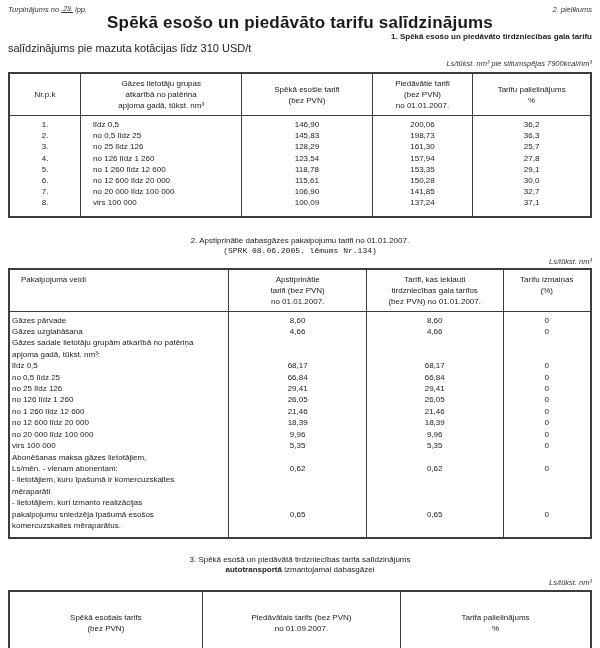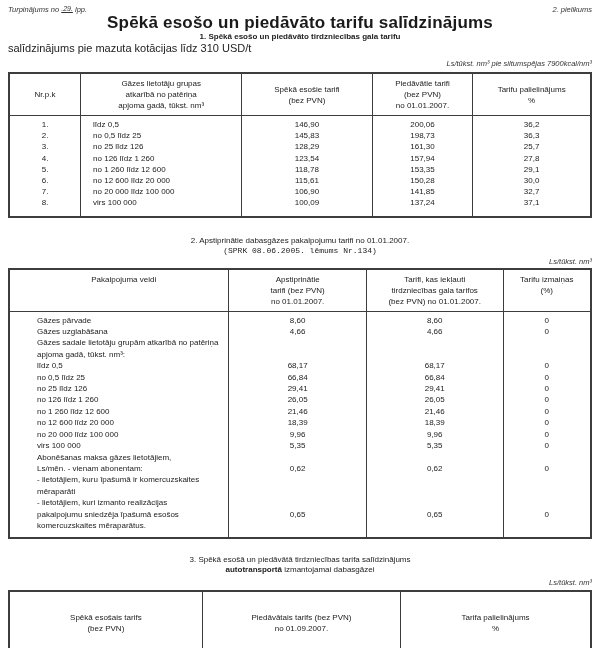--- a/index.html
+++ b/index.html
@@ -2,42 +2,42 @@
 <html><head>
 <meta charset="utf-8">
 <style>
   *{box-sizing:border-box;}
   html,body{margin:0;padding:0;width:600px;height:648px;overflow:hidden;background:#ffffff;}
   body{font-family:"Liberation Sans","DejaVu Sans",sans-serif;color:#222;}
   .page{padding:5px 8px 0;}
   .topbar{display:flex;justify-content:space-between;align-items:flex-start;font-size:7.5px;line-height:9px;font-style:italic;color:#333;}
   .pageno{text-decoration:underline;position:relative;top:-1px;font-size:7px;}
   .main-title{margin-top:2px;text-align:center;font-size:17px;line-height:13px;font-weight:bold;color:#1a1a1a;letter-spacing:.2px;}
-  .s1b{margin-top:3px;font-size:8px;line-height:10px;font-weight:bold;text-align:center;}
+  .s1b{margin-top:3px;font-size:8px;line-height:10px;font-weight:bold;text-align:right;}
   .s1r{margin-top:1px;font-size:11px;line-height:10px;text-align:left;}
   .unit{font-style:italic;font-size:7.5px;line-height:9px;text-align:right;color:#333;}
   .unit1{margin:6px 0 4px;}
   .unit2{margin:1px 0 2px;}
   .unit3{margin:3px 0 3px;}
   table{width:100%;border-collapse:collapse;table-layout:fixed;border:2px solid #3d3d3d;}
   th{font-weight:normal;}
   th,td{font-size:8px;color:#222;padding:0;}
   thead th{border:1px solid #3d3d3d;text-align:center;vertical-align:middle;line-height:11px;white-space:pre-line;padding:4px 2px;}
   tbody td{border-left:1px solid #3d3d3d;border-right:1px solid #3d3d3d;vertical-align:middle;}
   .t1 thead th{height:42px;}
   .t1 tbody td{line-height:11.2px;text-align:center;}
   .t1 tbody td.lbl{text-align:left;padding-left:12px;}
   .t1 tbody tr:first-child td{padding-top:3px;}
   .t1 tbody tr:last-child td{padding-bottom:7px;}
   .sec2-title{margin-top:18px;font-size:8px;line-height:10px;text-align:center;}
   .sec2-sub{font-size:8px;line-height:10px;text-align:center;font-family:Liberation Mono, monospace;}
   .t2 thead th{vertical-align:top;padding-top:4px;padding-bottom:4px;}
-  .t2 thead th.lbl{text-align:center;padding-left:11px;margin-top:43px;}
+  .t2 thead th.lbl{text-align:left;padding-left:11px;margin-top:43px;}
   .t2 tbody td{line-height:11.4px;text-align:center;}
-  .t2 tbody td.lbl{text-align:left;padding-left:27px;white-space:pre-line;}
+  .t2 tbody td.lbl{text-align:left;padding-left:2px;white-space:pre-line;}
   .t2 tbody tr:first-child td{padding-top:3px;}
   .t2 tbody tr:last-child td{padding-bottom:6px;}
   .sec3-title{margin-top:16px;font-size:8px;line-height:10px;text-align:center;}
   .sec3-sub{font-size:8px;line-height:10px;text-align:center;}
   .b{font-weight:bold;}
   .t3 thead th{padding:20px 2px;}
   .t3 tbody td{height:25px;text-align:center;}
 </style>
 </head>
 <body>

